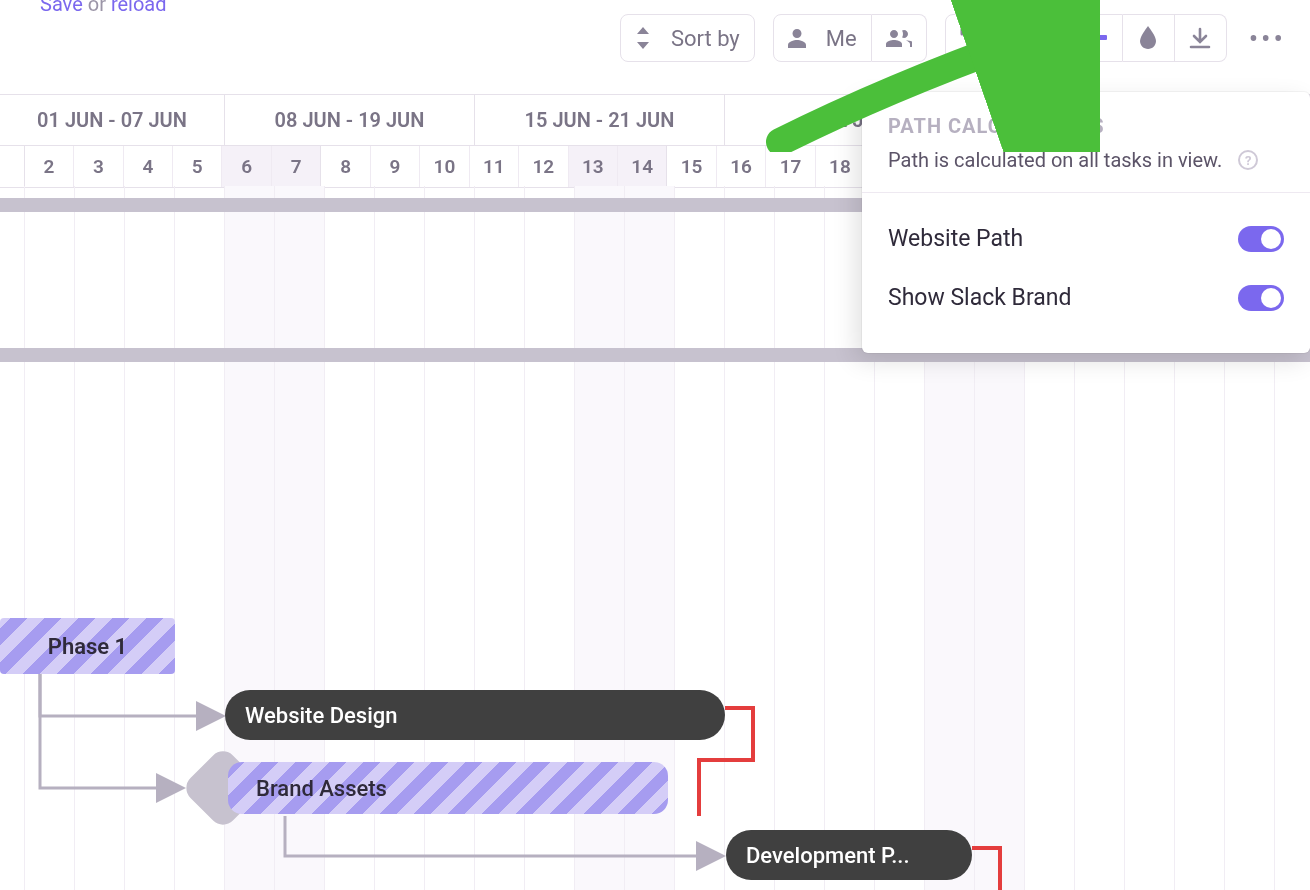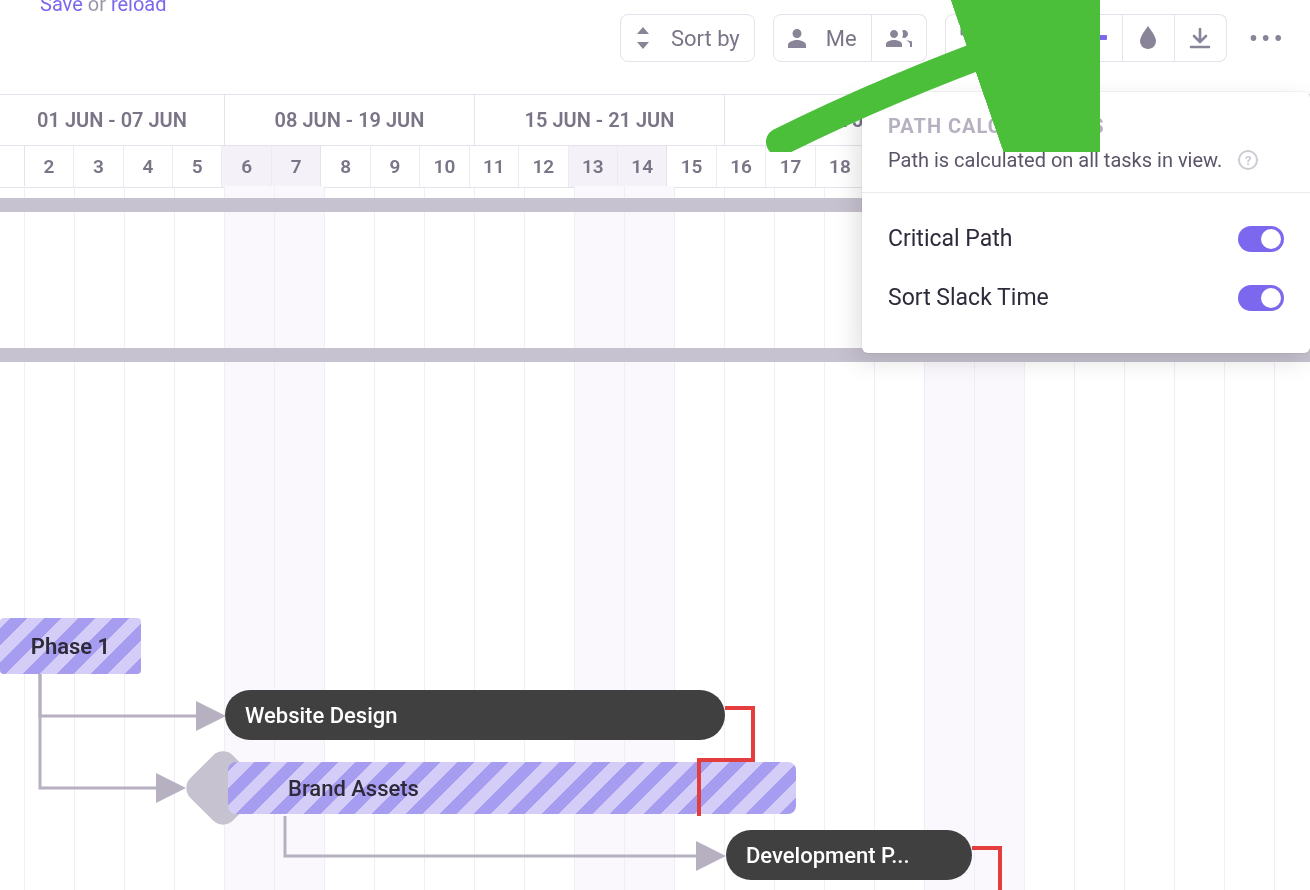--- a/index.html
+++ b/index.html
@@ -385,31 +385,31 @@
       </marker>
     </defs>
 
     <path d="M 25 460 L 40 460 L 40 530 L 220 530" stroke="#b6b0c0" stroke-width="3" fill="none" marker-end="url(#arrowGray)"></path>
 
     <path d="M 25 460 L 40 460 L 40 602 L 180 602" stroke="#b6b0c0" stroke-width="3" fill="none" marker-end="url(#arrowGray)"></path>
 
     <path d="M 285 630 L 285 670 L 720 670" stroke="#b6b0c0" stroke-width="3" fill="none" marker-end="url(#arrowGray)"></path>
   </svg>
 
-  <div class="task striped phase" style="top:432px; left:0; width:141px">
+  <div class="task striped phase" style="top:432px; left:0; width:175px">
     <span>Phase 1</span>
   </div>
 
   <div class="task red" style="top:504px; left:225px; width:500px">
     <span>Website Design</span>
   </div>
 
   <div class="milestone" style="top:572px; left:193px"></div>
 
-  <div class="task striped" style="top:576px; left:228px; width:568px; height:52px; border-radius:8px; padding-left:60px">
+  <div class="task striped" style="top:576px; left:228px; width:440px; height:52px; border-radius:14px; padding-left:28px">
     <span>Brand Assets</span>
   </div>
 
   <div class="task red" style="top:644px; left:726px; width:246px">
     <span>Development P...</span>
   </div>
 
   <div class="crit-line" style="top:520px; left:725px; width:30px; height:4px"></div>
   <div class="crit-line" style="top:520px; left:751px; width:4px; height:56px"></div>
   <div class="crit-line" style="top:572px; left:697px; width:58px; height:4px"></div>
@@ -422,25 +422,25 @@
 <div class="popover">
   <div class="popover-header">
     <div class="title">PATH CALCULATIONS</div>
     <div class="sub">
       <span>Path is calculated on all tasks in view.</span>
       <span class="q-icon">?</span>
     </div>
   </div>
   <div class="popover-body">
     <div class="row">
-      <span class="label">Critical Path</span>
+      <span class="label">Website Path</span>
       <div class="toggle"></div>
     </div>
     <div class="row">
-      <span class="label">Sort Slack Time</span>
+      <span class="label">Show Slack Brand</span>
       <div class="toggle"></div>
     </div>
   </div>
 </div>
 
 <svg class="arrow" width="340" height="160">
   <defs>
     <marker id="bigArrow" markerWidth="14" markerHeight="14" refX="3" refY="7" orient="auto">
       <path d="M0,0 L14,7 L0,14 Z" fill="#4bbf3a"></path>
     </marker>

